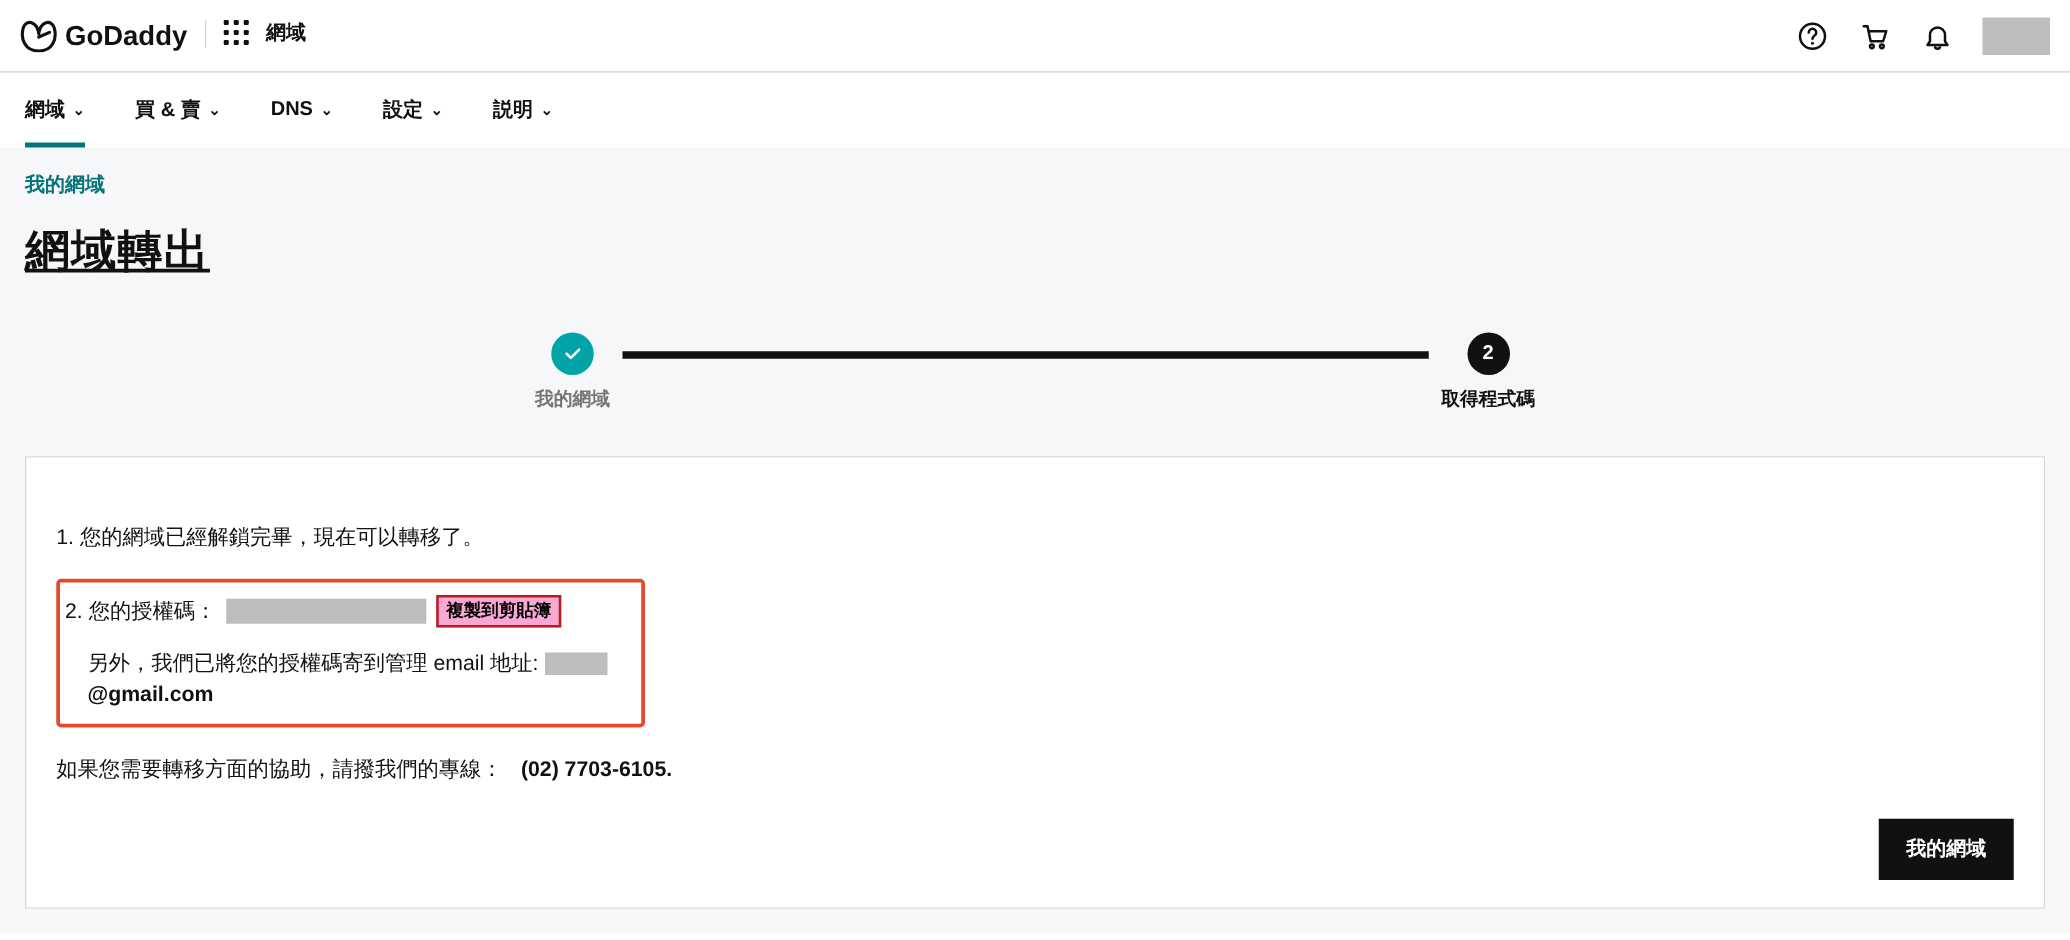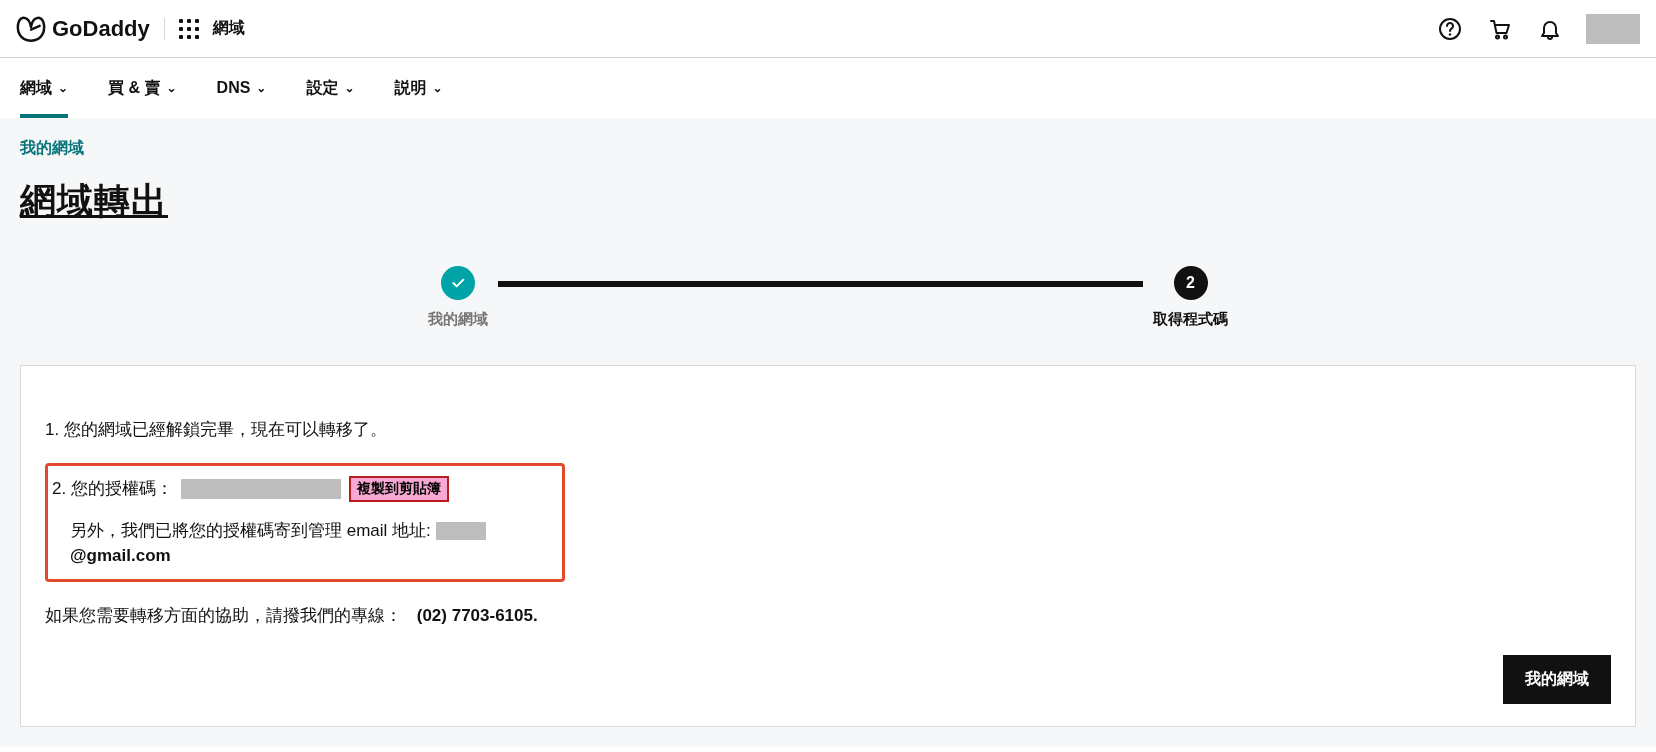--- a/index.html
+++ b/index.html
@@ -1,19 +1,19 @@
 <!DOCTYPE html>
 <html><head>
   <meta charset="utf-8">
   <style>
     * { margin: 0; padding: 0; box-sizing: border-box; }
     body { font-family: -apple-system, "Segoe UI", "Helvetica Neue", Arial, "PingFang TC", "Microsoft JhengHei", sans-serif; background: #fff; color: #111; width: 1656px; }
     
     .topbar { display: flex; align-items: center; justify-content: space-between; height: 58px; padding: 0 16px; border-bottom: 1px solid #d4d4d4; }
-    .topbar-left { display: flex; align-items: center; gap: 14px; }
+    .topbar-left { display: flex; gap: 14px; }
     .logo { display: flex; align-items: center; gap: 6px; font-weight: 700; font-size: 22px; color: #111; }
     .logo-mark svg { display: block; }
     .divider-v { width: 1px; height: 22px; background: #d4d4d4; }
     .apps-bento { display: grid; grid-template-columns: repeat(3, 4px); grid-template-rows: repeat(3, 4px); gap: 4px; cursor: pointer; }
     .apps-bento span { width: 4px; height: 4px; background: #111; border-radius: 1px; }
     .context-label { font-size: 16px; font-weight: 700; }
     .topbar-right { display: flex; align-items: center; gap: 22px; }
     .icon-btn { display: inline-flex; align-items: center; justify-content: center; width: 28px; height: 28px; cursor: pointer; }
     .avatar-ph { width: 54px; height: 30px; background: #bdbdbd; cursor: pointer; }
     
@@ -36,21 +36,21 @@
     .step-label.muted { color: #767676; }
     .step-bar { flex: 1; height: 6px; background: #111; margin: 15px 10px 0 10px; }
     
     .card { background: #fff; border: 1px solid #d8d8d8; padding: 28px 24px 22px 24px; }
     .card-title { font-size: 24px; font-weight: 800; margin-bottom: 28px; }
     .check-list { font-size: 17px; line-height: 1.5; }
     .check-list > li { margin-bottom: 20px; }
     ol.check-list { list-style: none; counter-reset: item; padding: 0; margin-top: 23px; }
     ol.check-list > li { counter-increment: item; }
     ol.check-list > li::before { content: counter(item) ". "; }
-    .highlight-box { border: 3px solid #e34a2b; border-radius: 4px; padding: 10px 10px 10px 4px; display: inline-block; width: 520px; }
+    .highlight-box { border: 3px solid #e34a2b; border-radius: 4px; padding: 10px 10px 10px 4px; display: inline-block; width: 471px; }
     .highlight-box .li-row { display: flex; align-items: center; gap: 8px; flex-wrap: wrap; }
     .redacted { background: #bdbdbd; display: inline-block; }
     .redacted.code { width: 160px; height: 20px; }
     .redacted.email { width: 50px; height: 18px; vertical-align: middle; }
     .copy-btn { border: 2px solid #b91c1c; background: #f9a8d4; font-size: 14px; font-weight: 700; padding: 2px 6px; cursor: pointer; }
     .sub-line { margin-top: 16px; padding-left: 18px; }
     .help-line { font-size: 17px; margin-top: 22px; }
     .help-phone { font-weight: 700; margin-left: 10px; }
     .card-footer { display: flex; justify-content: flex-end; margin-top: 28px; }
     .primary-btn { background: #111; color: #fff; font-size: 16px; font-weight: 700; padding: 14px 22px; border: none; cursor: pointer; }

